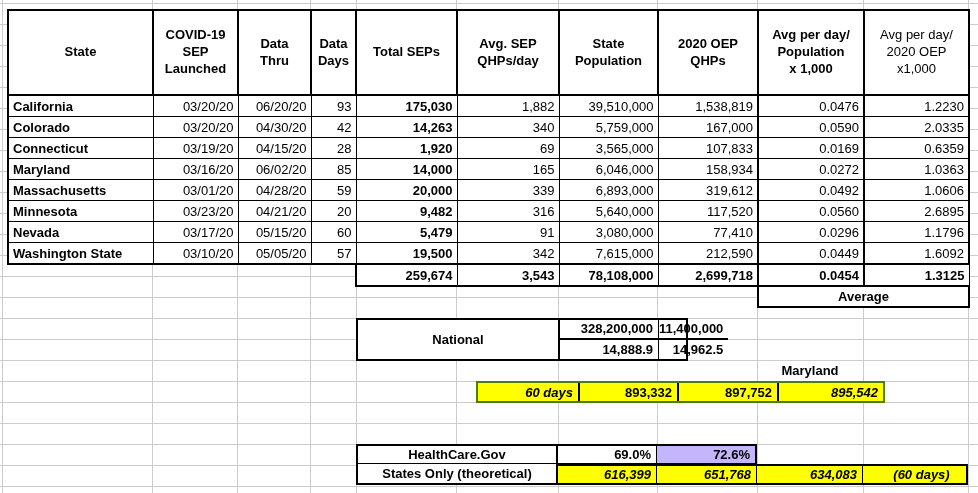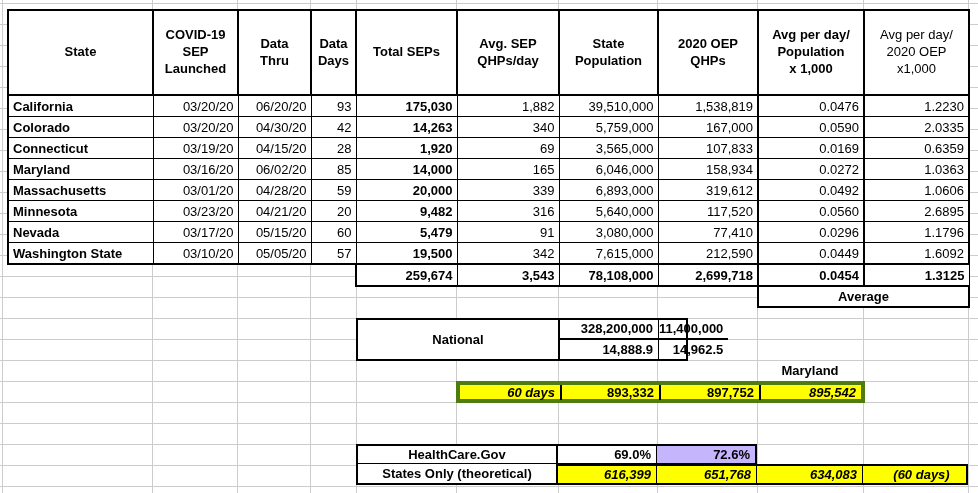--- a/index.html
+++ b/index.html
@@ -37,21 +37,21 @@
   .abs{position:absolute;box-sizing:border-box;}
   #national-box{left:356px;top:318px;width:332px;height:43px;border:2px solid #000;background:#fff;
                 display:grid;grid-template-columns:202px 99px 1fr;grid-template-rows:1fr 1fr;}
   #national-box .lab{grid-row:1/3;border-right:2px solid #000;display:flex;align-items:center;justify-content:center;font-weight:bold;}
   #national-box .v{display:flex;align-items:center;justify-content:flex-end;padding-right:5px;font-weight:bold;}
   #national-box .r1{border-bottom:2px solid #000;}
   #national-box .vr{border-right:1px solid #000;}
 
   #midrange-label{left:757px;top:360px;width:106px;height:21px;line-height:21px;text-align:center;font-weight:bold;}
 
-  #sixty-row{left:456px;top:381px;width:409px;height:22px;border:4px solid #4d7c0f;background:var(--hl,#ff0);
+  #sixty-row{left:476px;top:381px;width:409px;height:22px;border:2px solid #4d7c0f;background:var(--hl,#ff0);
              display:grid;grid-template-columns:100px 99px 100px 1fr;}
   #sixty-row .c{display:flex;align-items:center;justify-content:flex-end;padding-right:5px;font-weight:bold;border-left:2px solid #000;}
   #sixty-row .c:first-child{border-left:none;}
   .ital{font-style:italic;}
 
   #bottom-box{left:356px;top:444px;width:612px;height:41px;display:grid;
               grid-template-columns:202px 99px 100px 106px 105px;grid-template-rows:20px 1fr;}
   #bottom-box>div{display:flex;align-items:center;box-sizing:border-box;}
   #bottom-box .wcell{background:#fff;}
   #bottom-box .ycell{background:var(--hl,#ff0);border-top:2px solid #000;border-bottom:2px solid #000;padding-left:14px;}

